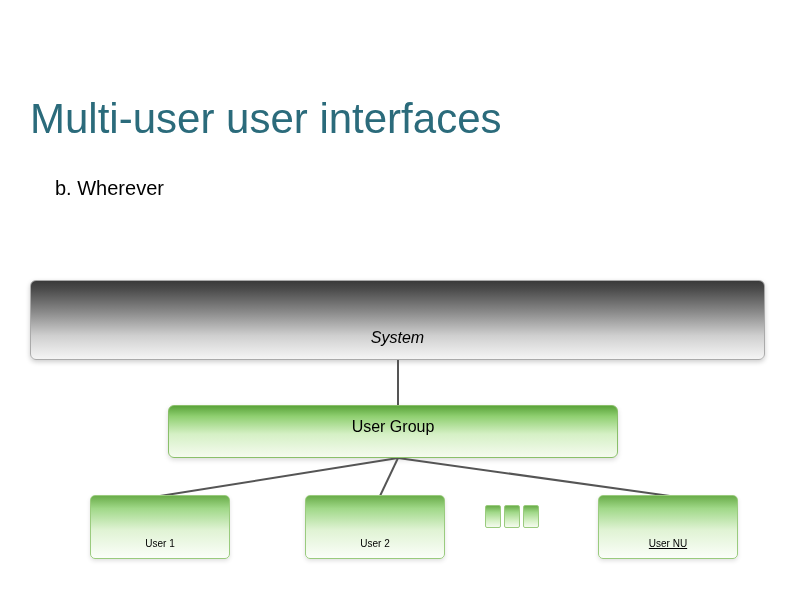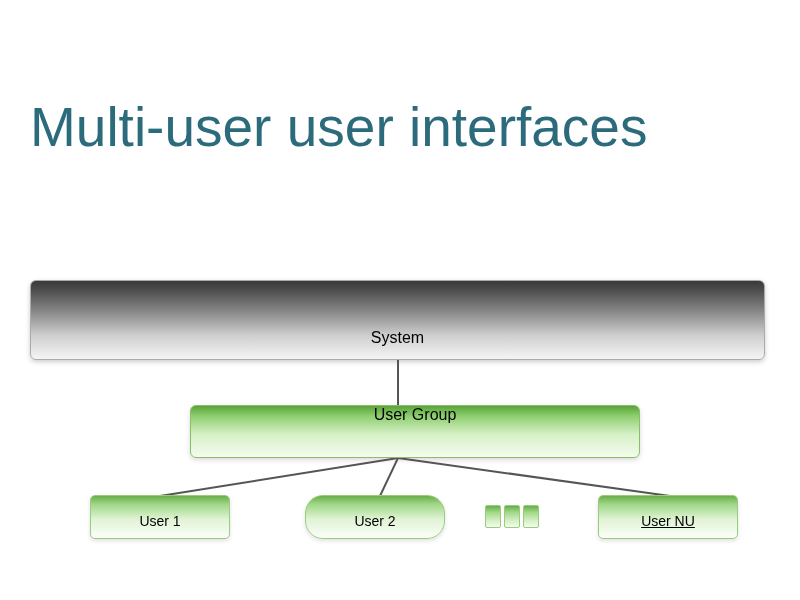--- a/index.html
+++ b/index.html
@@ -8,21 +8,21 @@
     height: 600px;
     background: #ffffff;
     font-family: Arial, Helvetica, sans-serif;
     position: relative;
     overflow: hidden;
   }
   .title {
     position: absolute;
     left: 30px;
     top: 95px;
-    font-size: 55px;
+    font-size: 42px;
     font-weight: 400;
     color: #2b6b7b;
     text-align: center;
   }
   .subtext {
     position: absolute;
     left: 55px;
     top: 175px;
     font-size: 20px;
     color: #000;
@@ -39,58 +39,59 @@
     border-radius: 6px;
     background: linear-gradient(to bottom, #3a3a3a 0%, #4a4a4a 10%, #8a8a8a 40%, #cfcfcf 70%, #f5f5f5 100%);
     border: 1px solid #aaa;
     box-shadow: 0 2px 5px rgba(0,0,0,0.2);
     display: flex;
     align-items: flex-end;
     justify-content: center;
     padding-bottom: 12px;
     font-size: 16px;
     color: #000;
+    font-style: italic;
   }
 
   .group-box {
     position: absolute;
-    left: 190px;
+    left: 168px;
     top: 405px;
     width: 450px;
     height: 53px;
     border-radius: 6px;
     background: linear-gradient(to bottom, #5aa33a 0%, #8fcf70 20%, #d5f0c5 55%, #f5fbef 100%);
     border: 1px solid #8abf6a;
     box-shadow: 0 2px 5px rgba(0,0,0,0.15);
     display: flex;
-    align-items: flex-start;
+    align-items: center;
     justify-content: center;
     padding-bottom: 10px;
     font-size: 16px;
     color: #000;
   }
 
   .user-box {
     position: absolute;
     top: 495px;
-    height: 44px;
+    height: 64px;
     width: 140px;
     border-radius: 5px;
     background: linear-gradient(to bottom, #6aad4a 0%, #a0d888 20%, #e0f3d4 55%, #fbfef9 100%);
     border: 1px solid #9acb7e;
     box-shadow: 0 2px 4px rgba(0,0,0,0.12);
     display: flex;
     align-items: flex-end;
     justify-content: center;
     padding-bottom: 9px;
-    font-size: 14px;
+    font-size: 10px;
     color: #000;
   }
   .user-1 { left: 90px; }
-  .user-2 { left: 305px; border-radius: 18px; }
+  .user-2 { left: 305px; }
   .user-n { left: 598px; text-decoration: underline; }
 
   .dots {
     position: absolute;
     left: 485px;
     top: 505px;
     display: flex;
     gap: 3px;
   }
   .dots span {
@@ -107,20 +108,21 @@
     stroke-width: 2;
     fill: none;
   }
 </style>
 </head>
 <body>
 
 <div class="title">Multi-user user interfaces</div>
 
 <div class="subtext">
+  <div>b. Wherever</div>
 </div>
 
 <div class="system-box">
   <span>System</span>
 </div>
 
 <svg class="connector" style="left:393px; top:360px; width:10px; height:45px;">
   <line x1="5" y1="0" x2="5" y2="45"></line>
 </svg>
 

